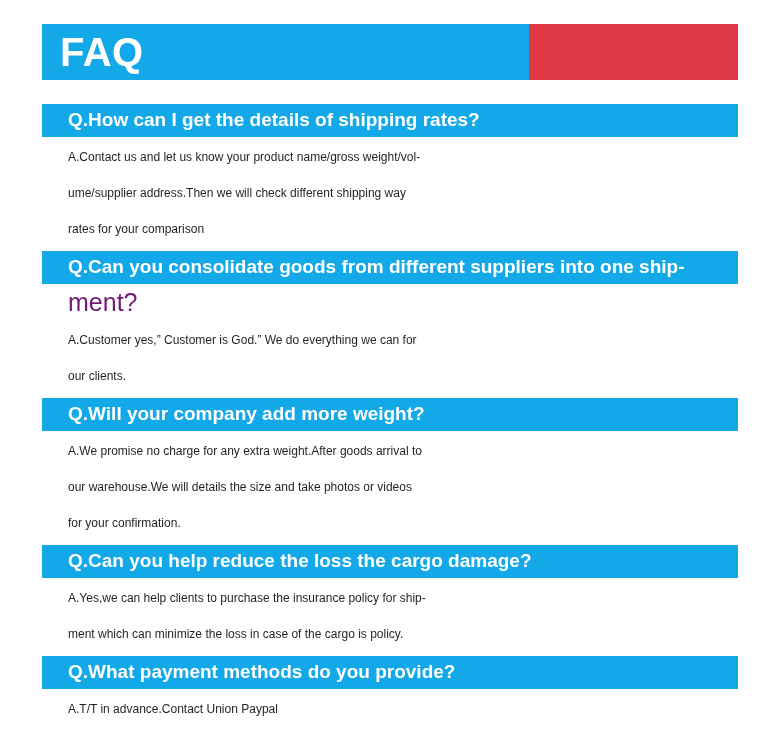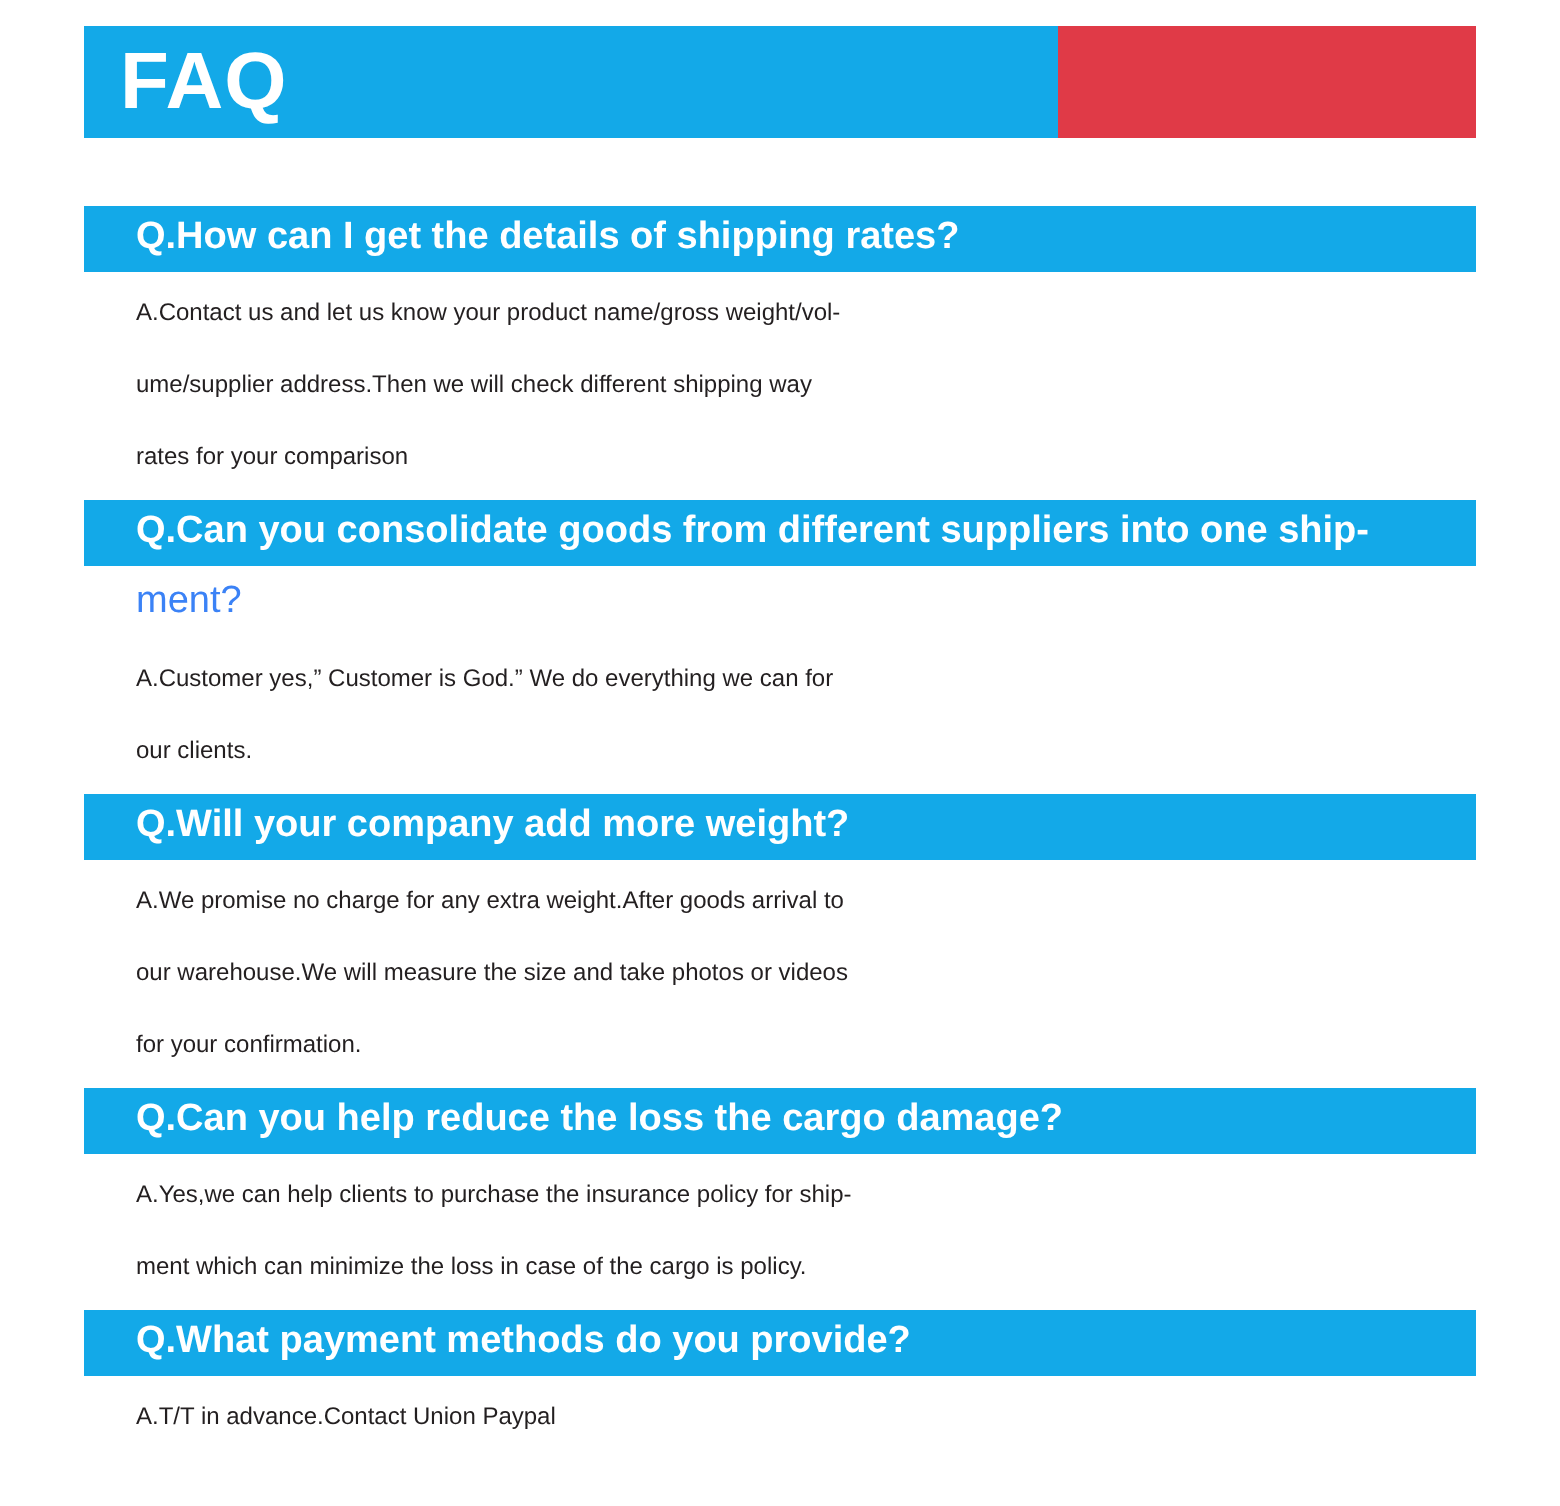--- a/index.html
+++ b/index.html
@@ -18,21 +18,21 @@
     position: relative;
     width: 780px;
     height: 753px;
     box-sizing: border-box;
     padding: 0 42px;
   }
 
   
   .header {
     position: relative;
-    margin-top: 13px;
+    margin-top: 24px;
     height: 56px;
     display: flex;
     align-items: stretch;
   }
   .header-bar {
     flex: 1 1 auto;
     background: #13a9e8;
     display: flex;
     align-items: center;
     padding-left: 18px;
@@ -45,40 +45,40 @@
     letter-spacing: 0.5px;
     line-height: 1;
   }
   .header-accent {
     width: 209px;
     background: #e03a47;
   }
 
   
   .faq-list {
-    margin-top: 34px;
+    margin-top: 24px;
   }
   .faq-item {
     margin-bottom: 0;
   }
   .question {
     background: #13a9e8;
     color: #ffffff;
     font-size: 19px;
     font-weight: 600;
     line-height: 30px;
     padding: 1px 10px 2px 26px;
     box-sizing: border-box;
     width: 100%;
     white-space: nowrap;
     overflow: hidden;
   }
   .question-cont {
-    color: #3b82f6;
-    font-size: 19px;
+    color: #701a75;
+    font-size: 25px;
     line-height: 36px;
     padding-left: 26px;
     background: #ffffff;
   }
   .answer {
     color: #231f20;
     font-size: 12px;
     line-height: 36px;
     padding: 2px 2px 4px 26px;
     box-sizing: border-box;
@@ -117,21 +117,21 @@
       <div class="answer">
         <span class="answer-line">A.Customer yes,” Customer is God.” We do everything we can for</span>
         <span class="answer-line">our clients.</span>
       </div>
     </div>
 
     <div class="faq-item">
       <div class="question">Q.Will your company add more weight?</div>
       <div class="answer">
         <span class="answer-line">A.We promise no charge for any extra weight.After goods arrival to</span>
-        <span class="answer-line">our warehouse.We will measure the size and take photos or videos</span>
+        <span class="answer-line">our warehouse.We will details the size and take photos or videos</span>
         <span class="answer-line">for your confirmation.</span>
       </div>
     </div>
 
     <div class="faq-item">
       <div class="question">Q.Can you help reduce the loss the cargo damage?</div>
       <div class="answer">
         <span class="answer-line">A.Yes,we can help clients to purchase the insurance policy for ship-</span>
         <span class="answer-line">ment which can minimize the loss in case of the cargo is policy.</span>
       </div>

